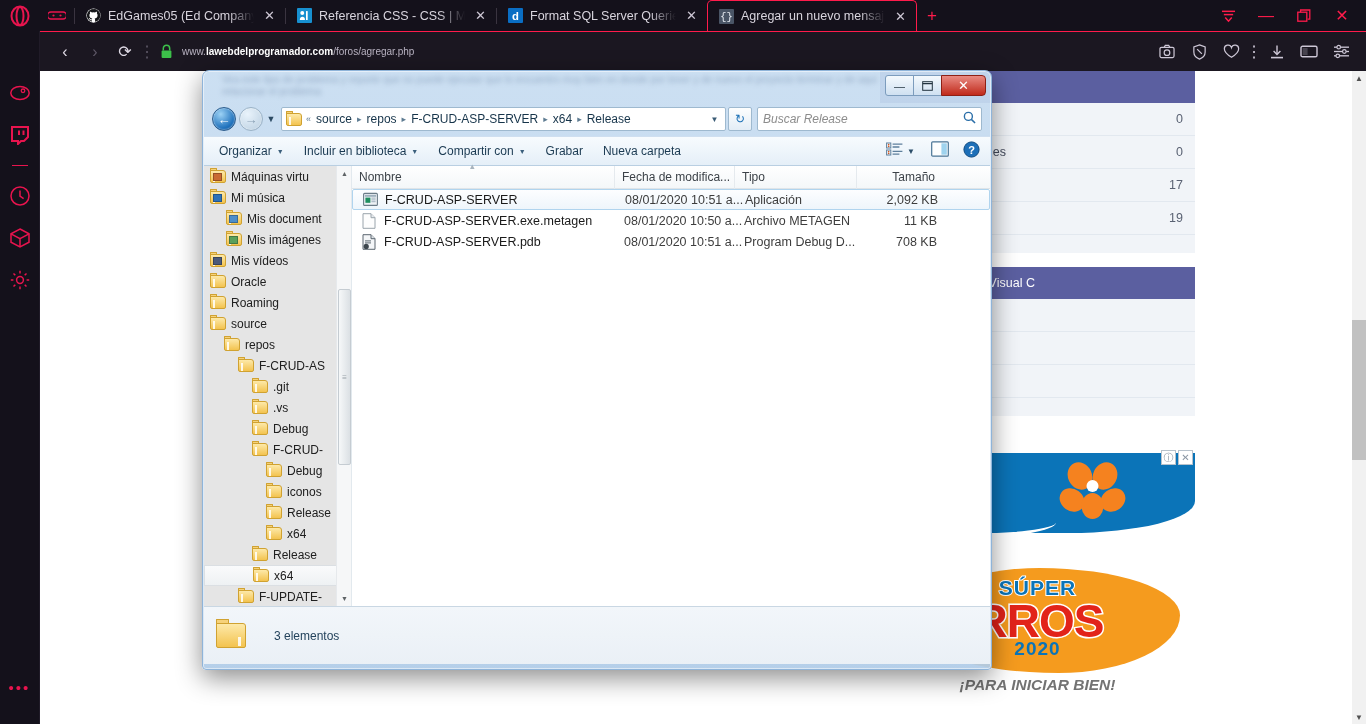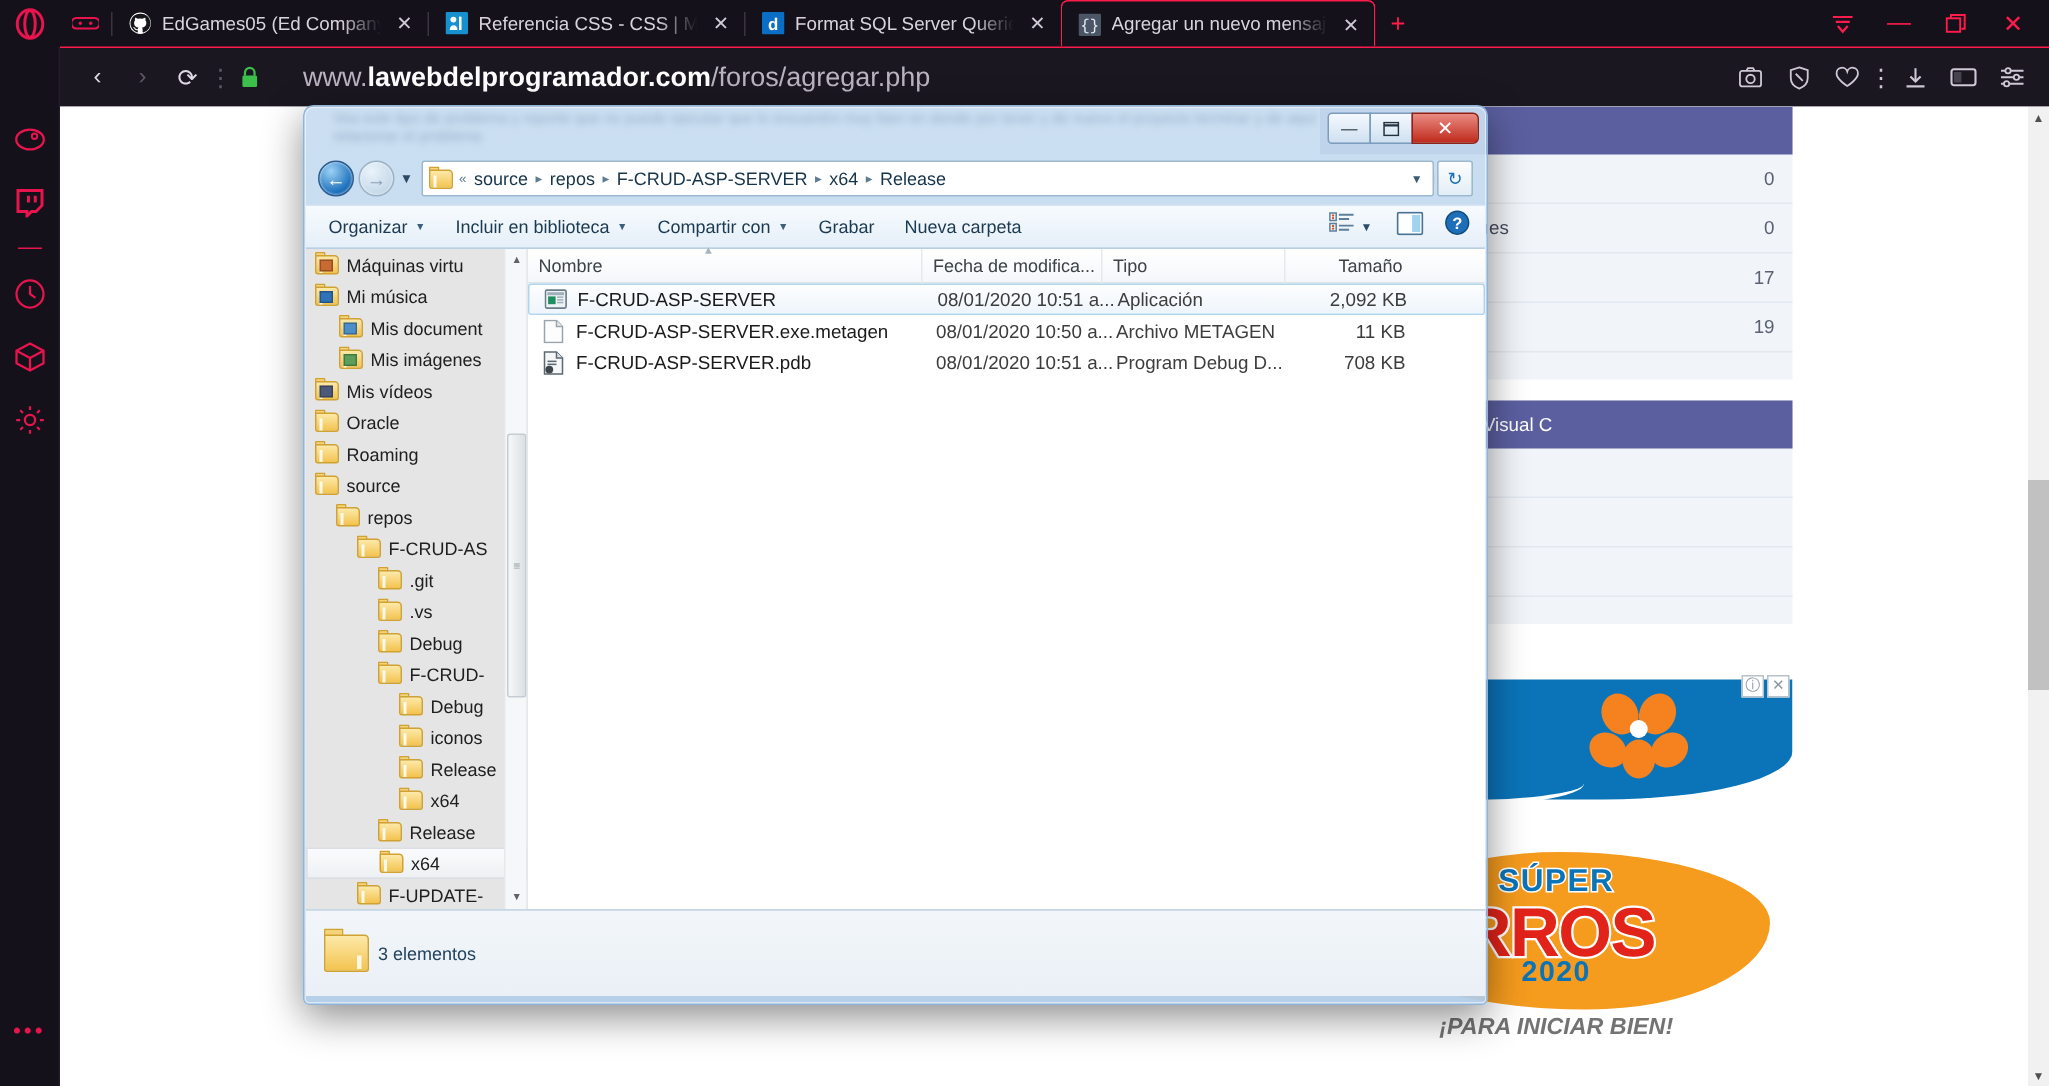--- a/index.html
+++ b/index.html
@@ -52,21 +52,21 @@
   .winbtn { width: 36px; height: 31px; display: flex; align-items: center; justify-content: center; color: #ff1b4b; }
 
   #toolbar {
     position: absolute; left: 40px; top: 31px; width: 1326px; height: 40px;
     background: #1b1721; display: flex; align-items: center; padding: 0 10px;
     border-top: 1px solid #ff1b4b;
   }
   .navbtn { width: 30px; height: 30px; display: flex; align-items: center; justify-content: center; color: #ded9e4; }
   .navbtn.dim { color: #5d5766; }
   #lock { width: 24px; display:flex; align-items:center; justify-content:center; }
-  #url { color: #b9b3c2; font-size: 18px; margin-left: 24px; white-space: nowrap; }
+  #url { color: #b9b3c2; font-size: 10px; margin-left: 4px; white-space: nowrap; }
   #url b { color: #ffffff; font-weight: bold; }
   #tb-right { margin-left: auto; display: flex; align-items: center; gap: 2px; }
   .tbicon { width: 30px; height: 30px; display: flex; align-items: center; justify-content: center; color: #cdc7d6; }
 
   
   #sidebar {
     position: absolute; left: 0; top: 31px; width: 40px; height: 693px;
     background: #14111b; display: flex; flex-direction: column; align-items: center;
     padding-top: 50px; gap: 18px; border-right: 1px solid #201b28;
   }
@@ -260,21 +260,21 @@
     border: 1px solid #b0d4ee; border-radius: 2px;
   }
   .fcell { padding: 0 7px; display: flex; align-items: center; gap: 7px; white-space: nowrap; }
   .fcell.c-name { width: 263px; }
   .fcell.c-date { width: 120px; color: #3d3d3d; }
   .fcell.c-type { width: 122px; color: #3d3d3d; }
   .fcell.c-size { width: 85px; justify-content: flex-end; color: #3d3d3d; }
 
   #exp-status {
     height: 58px; background: linear-gradient(180deg,#f2f6fa,#eaf0f6);
-    border-top: 1px solid #c9d7e3; display: flex; align-items: center; padding: 0 12px; gap: 6px;
+    border-top: 1px solid #c9d7e3; display: flex; align-items: center; padding: 0 12px; gap: 28px;
   }
   #exp-status .stxt { font-size: 12px; color: #24435c; }
 
   
   .folder { position: relative; width: 16px; height: 13px; flex: none; }
   .folder .back {
     position: absolute; left: 0; top: 0; width: 16px; height: 13px;
     background: linear-gradient(180deg,#fde9a9,#f3c34f);
     border: 1px solid #d0a231; border-radius: 1px 3px 2px 2px;
   }
@@ -608,20 +608,29 @@
         <span class="crumb">F-CRUD-ASP-SERVER</span>
         <span class="crumb-sep">▸</span>
         <span class="crumb">x64</span>
         <span class="crumb-sep">▸</span>
         <span class="crumb">Release</span>
         <span id="crumb-dd">▼</span>
       </div>
 
       <div id="refresh-btn">↻</div>
 
+      <div id="searchbox">
+        <span class="ph">Buscar Release</span>
+        <span class="mag">
+          <svg width="13" height="13" viewBox="0 0 14 14">
+              <circle cx="5.8" cy="5.8" r="4.3" fill="none" stroke="#2a6ea8" stroke-width="1.5"></circle>
+              <line x1="9" y1="9" x2="13" y2="13" stroke="#2a6ea8" stroke-width="1.6"></line>
+            </svg>
+        </span>
+      </div>
     </div>
 
     <div id="exp-toolbar">
       <div class="tbitem">
         <span>Organizar</span>
         <span class="caret">▼</span>
       </div>
       <div class="tbitem">
         <span>Incluir en biblioteca</span>
         <span class="caret">▼</span>

